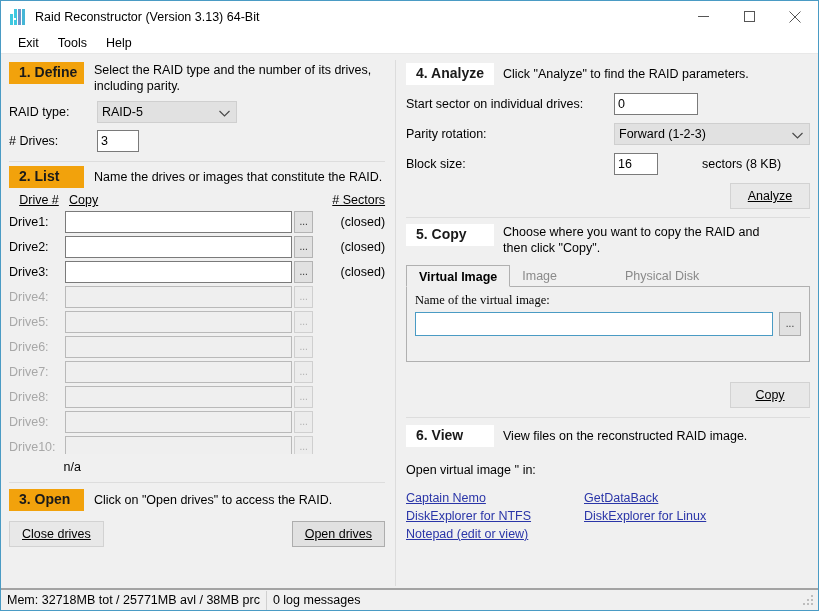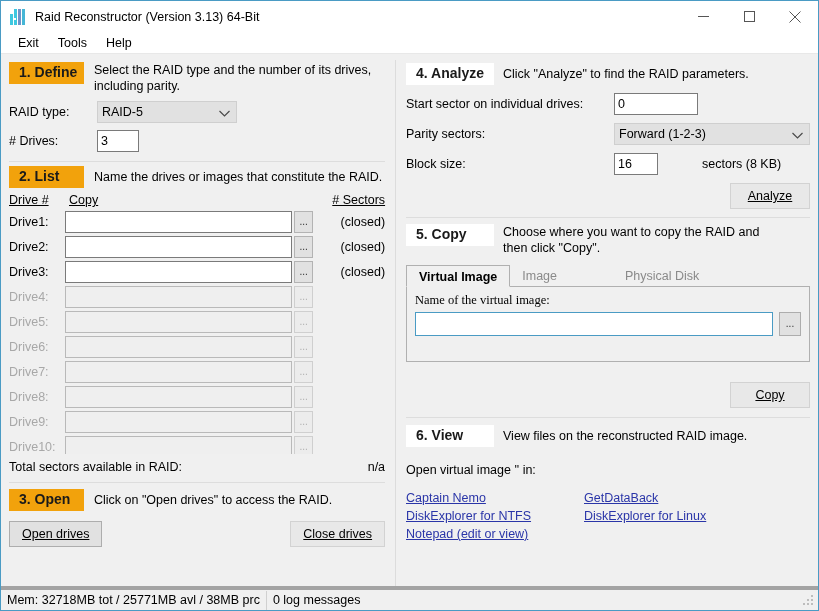--- a/index.html
+++ b/index.html
@@ -70,21 +70,21 @@
     padding:0 3px;border-radius:0;outline:none;
   }
   input.txt.focusline{border-bottom:1px solid #7a7a7a;}
   input.txt:disabled{background:#efefef;color:#a0a0a0;border-color:#b9b9b9;}
 
   
   .list{padding:4px 10px 0 8px;}
   .list .sect-head{gap:10px;align-items:center;}
   .list .badge{width:75px;box-sizing:border-box;}
   .colhdr{display:flex;margin-top:5px;font-size:12.5px;}
-  .colhdr .c1{width:60px;text-decoration:underline;}
+  .colhdr .c1{width:60px;text-decoration:underline;text-align:center;}
   .colhdr .c2{flex:1;text-decoration:underline;}
   .colhdr .c3{width:72px;text-align:right;text-decoration:underline;}
   .drivebox{margin-top:2px;height:245px;overflow:hidden;position:relative;}
   .driverow{display:flex;align-items:center;height:25px;}
   .driverow .dn{width:56px;font-size:12.5px;color:#000;}
   .driverow.dis .dn{color:#a8a8a8;}
   .driverow .dinput{flex:1;}
   .driverow input.txt{width:100%;}
   .dots{
     width:19px;height:22px;margin-left:2px;box-sizing:border-box;
@@ -142,21 +142,21 @@
   .view .sect-head{gap:9px;align-items:center;}
   .view .badge{width:88px;box-sizing:border-box;}
   .openline{margin-top:16px;font-size:12.5px;}
   .links{display:flex;margin-top:12px;}
   .linkcol{width:178px;}
   .lnk{display:block;color:#2a35a8;text-decoration:underline;font-size:12.5px;line-height:18px;}
 
   
   .statusbar{
     position:absolute;left:0;right:0;bottom:0;height:20px;
-    background:#f0f0f0;border-top:4px solid #a3a3a3;display:flex;align-items:center;
+    background:#f0f0f0;border-top:2px solid #a3a3a3;display:flex;align-items:center;
   }
   .sb-cell{font-size:12.5px;padding:0 6px;line-height:19px;white-space:nowrap;}
   .sb-cell.sep{border-left:1px solid #d0d0d0;}
   .grip{position:absolute;right:3px;bottom:3px;width:12px;height:12px;}
   .grip i{position:absolute;width:2px;height:2px;background:#bdbdbd;}
 </style>
 </head>
 <body>
 
 <div class="window">
@@ -291,53 +291,52 @@
               <span class="dstat"></span>
             </div>
             <div class="driverow dis">
               <span class="dn">Drive10:</span>
               <span class="dinput"><input class="txt" disabled="" value="" style=""></span>
               <button class="dots" disabled="">...</button>
               <span class="dstat"></span>
             </div>
           </div>
         <div class="totalrow">
-          <span class="tl">Total sectors available in RAID:</span>
           <span class="tr">n/a</span>
         </div>
         <div class="hr" style="margin-top:8px"></div>
       </div>
 
       <div class="open">
         <div class="sect-head">
           <span class="badge">3. Open</span>
           <span class="sect-desc">Click on "Open drives" to access the RAID.</span>
         </div>
         <div class="btnrow">
+          <button class="btn" disabled=""><span class="u">Close drives</span></button>
           <button class="btn"><span class="u">Open drives</span></button>
-          <button class="btn" disabled=""><span class="u">Close drives</span></button>
         </div>
       </div>
     </div>
 
     <div class="divider"></div>
 
     <div class="rightpane">
 
       <div class="analyze">
         <div class="sect-head">
           <span class="badge inactive">4. Analyze</span>
           <span class="sect-desc">Click "Analyze" to find the RAID parameters.</span>
         </div>
         <div class="arow">
           <span class="albl" style="width:208px">Start sector on individual drives:</span>
           <input class="txt" style="width: 84px;" value="0">
         </div>
         <div class="arow">
-          <span class="albl" style="width:208px">Parity sectors:</span>
+          <span class="albl" style="width:208px">Parity rotation:</span>
           <span class="combowrap">
             <select class="combo" style="width:196px">
               <option>Forward (1-2-3)</option>
             </select>
             <span class="chev">
               <svg width="11" height="8" viewBox="0 0 11 8">
                   <polyline points="0.5,1 5.5,6 10.5,1" fill="none" stroke="#4a4a4a" stroke-width="1.2"></polyline>
                 </svg>
             </span>
           </span>

